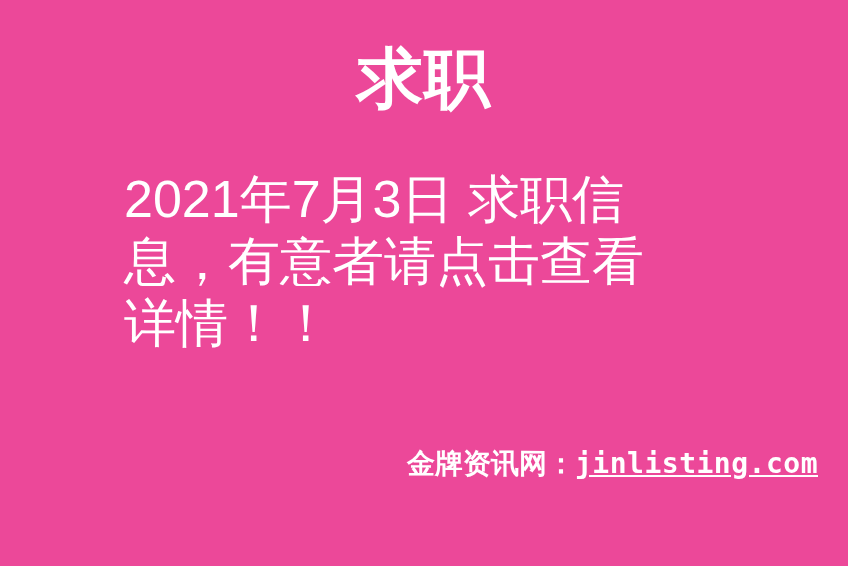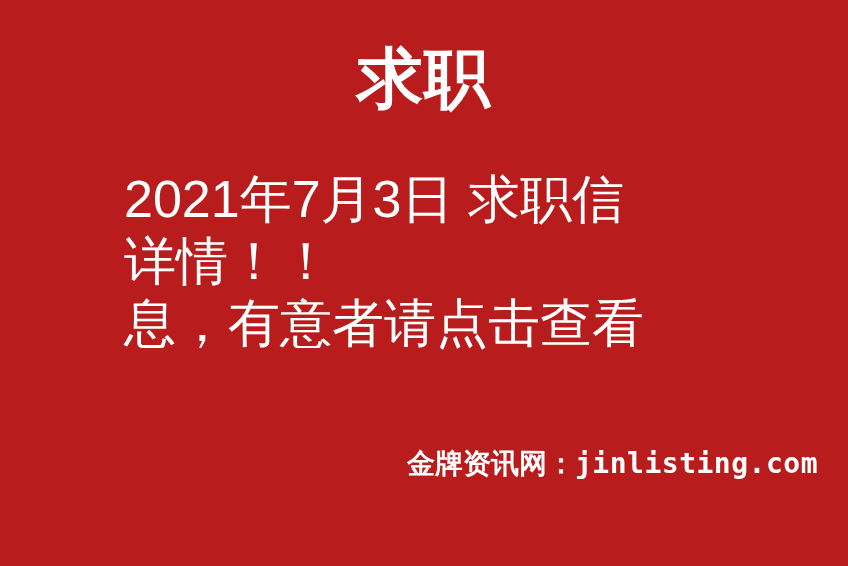--- a/index.html
+++ b/index.html
@@ -57,32 +57,33 @@
     line-height: 36px;
     white-space: nowrap;
   }
   .footer-label {
     font-family: "Liberation Sans", "DejaVu Sans", sans-serif;
   }
   .footer-url {
     font-family: "DejaVu Sans Mono", "Liberation Mono", monospace;
     font-weight: bold;
     letter-spacing: 0.5px;
+    text-decoration: underline;
   }
 </style>
 </head>
 <body>
 
-<div id="poster" style="background: #b91c1c; color: rgb(255, 255, 255);">
+<div id="poster" style="background: #ec4899; color: rgb(255, 255, 255);">
 
   <div class="title">求职</div>
 
   <div class="body-block">
     <span class="body-line">2021年7月3日  求职信</span>
+    <span class="body-line">息，有意者请点击查看</span>
     <span class="body-line">详情！！</span>
-    <span class="body-line">息，有意者请点击查看</span>
   </div>
 
   <div class="footer">
     <span class="footer-label">金牌资讯网：</span><span class="footer-url">jinlisting.com</span>
   </div>
 
 </div>
 
 </body></html>

